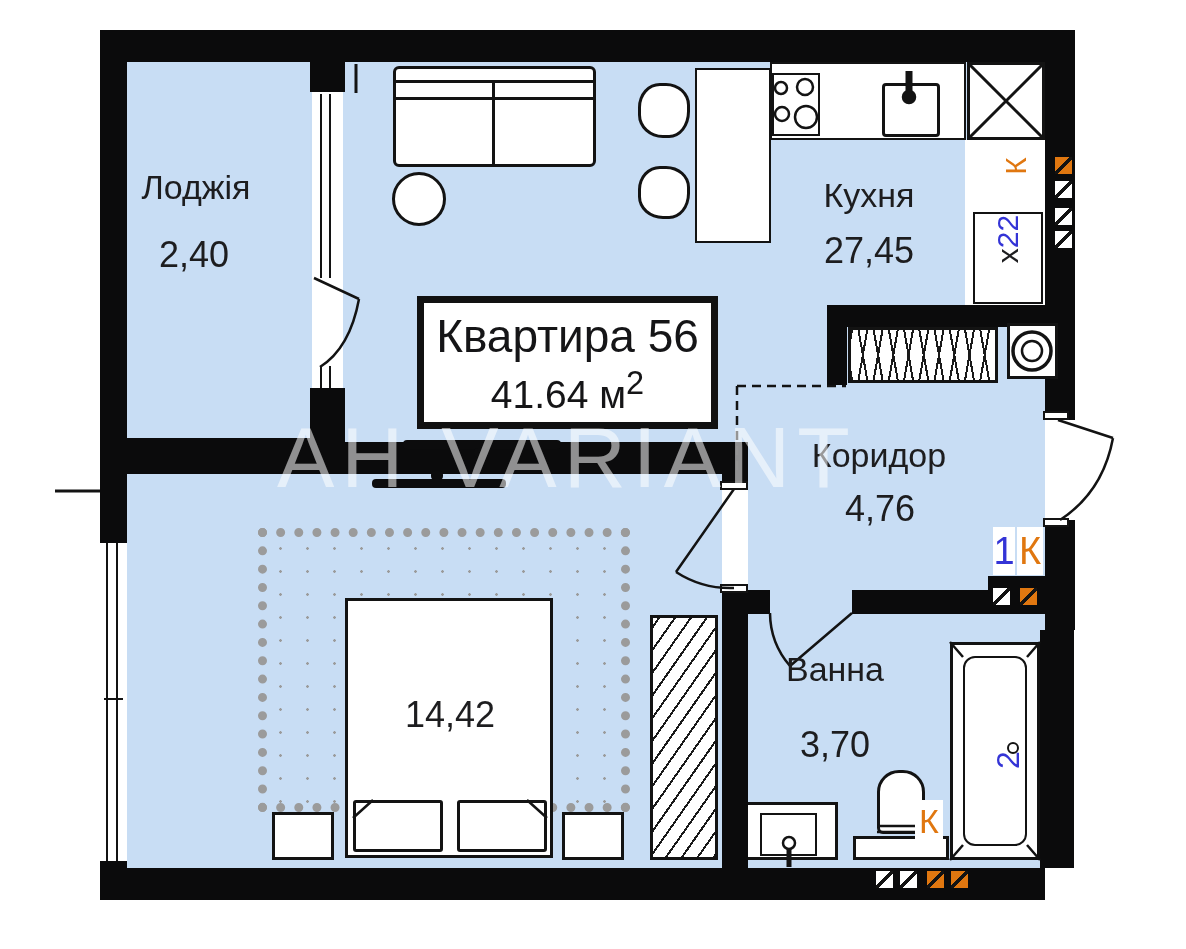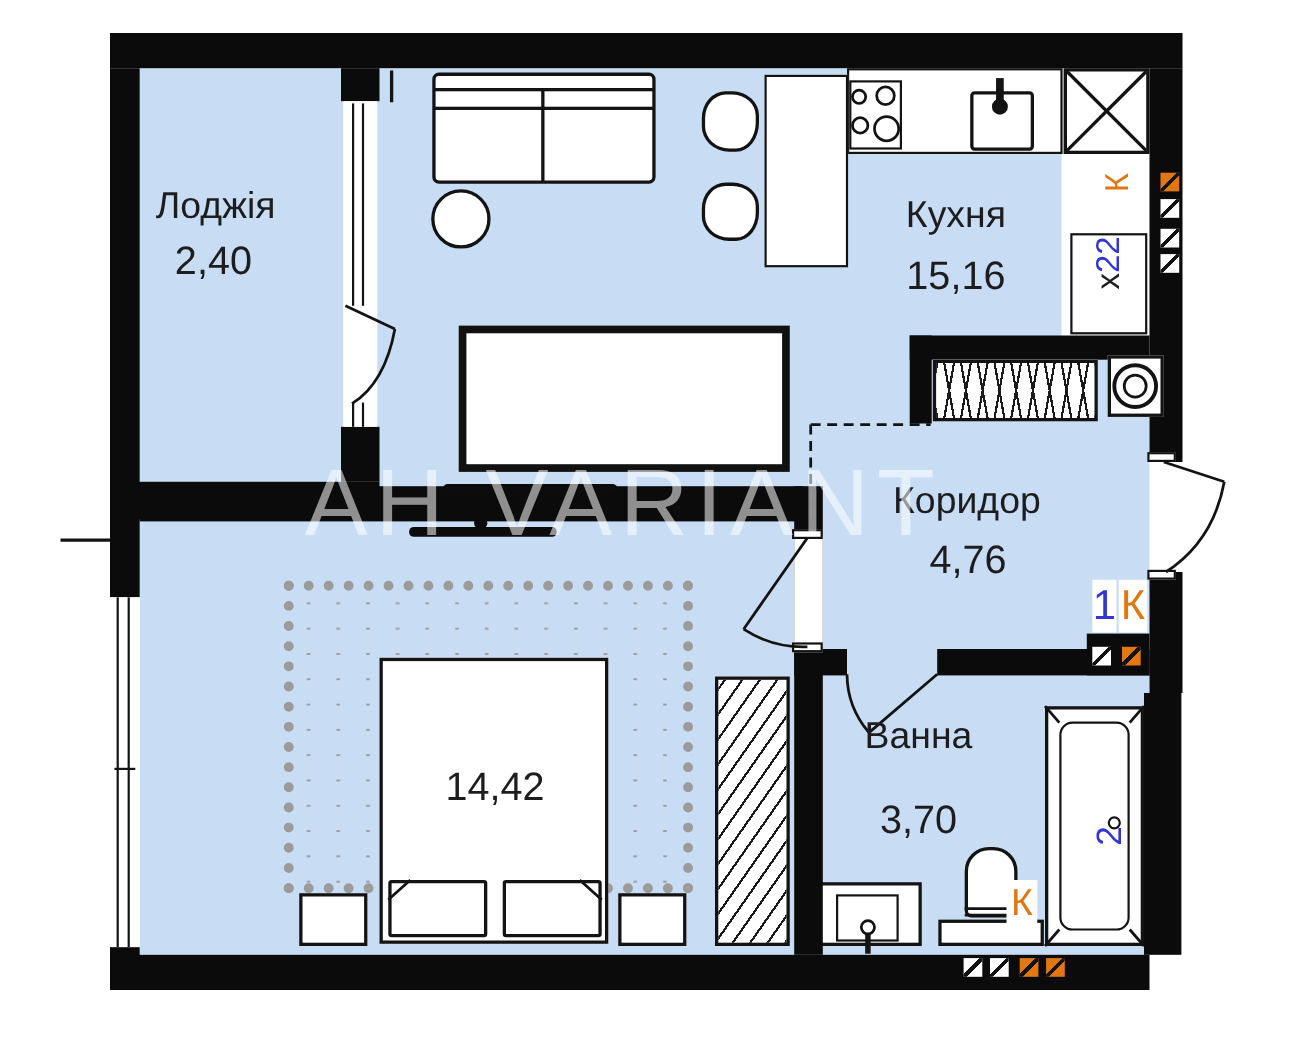--- a/index.html
+++ b/index.html
@@ -161,26 +161,28 @@
 
       <circle cx="1032" cy="351" r="19" stroke-width="3.5"></circle>
         <circle cx="1032" cy="351" r="10"></circle>
 
       <path d="M55,491 H100 M356,64 V93" stroke-width="3"></path>
       <path d="M104,699 H123" stroke-width="2"></path>
     </g>
   </svg>
 
   <div id="titlebox">
+    <div class="t1">Квартира 56</div>
+    <div class="t2"><span>41.64 м</span><sup>2</sup></div>
   </div>
 
   <div class="lbl room-name" style="left:196px;top:168px;text-align:right;">Лоджія</div>
-  <div class="lbl room-area" style="left:194px;top:216px;">2,40</div>
+  <div class="lbl room-area" style="left:194px;top:234px;">2,40</div>
   <div class="lbl room-name" style="left:869px;top:176px;">Кухня</div>
-  <div class="lbl room-area" style="left:869px;top:230px;">15,16</div>
+  <div class="lbl room-area" style="left:869px;top:230px;">27,45</div>
   <div class="lbl room-name" style="left:879px;top:436px;">Коридор</div>
   <div class="lbl room-area" style="left:880px;top:488px;">4,76</div>
   <div class="lbl room-area" style="left:450px;top:694px;">14,42</div>
   <div class="lbl room-name" style="left:835px;top:650px;">Ванна</div>
   <div class="lbl room-area" style="left:835px;top:724px;">3,70</div>
 
   <div class="chip orange rot" style="left:996px;top:150px;width:40px;height:32px;font-size:30px;line-height:32px;background:transparent;">К</div>
   <div class="chip rot" style="left:968px;top:222px;width:80px;height:34px;font-size:30px;line-height:34px;background:transparent;"><span style="color:#1d1d1f;">х</span><span class="blue">22</span></div>
   <div class="chip blue" style="left:993px;top:527px;width:22px;height:48px;font-size:38px;line-height:48px;">1</div>
   <div class="chip orange" style="left:1017px;top:527px;width:26px;height:48px;font-size:38px;line-height:48px;">К</div>

